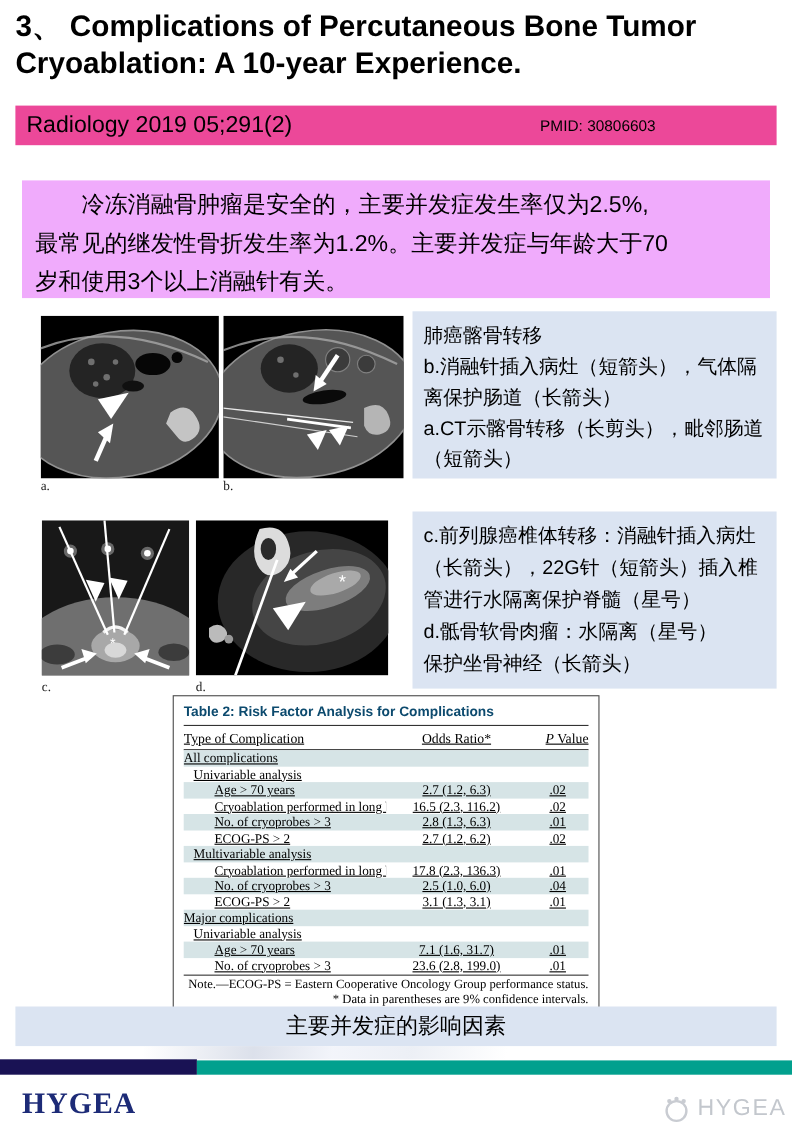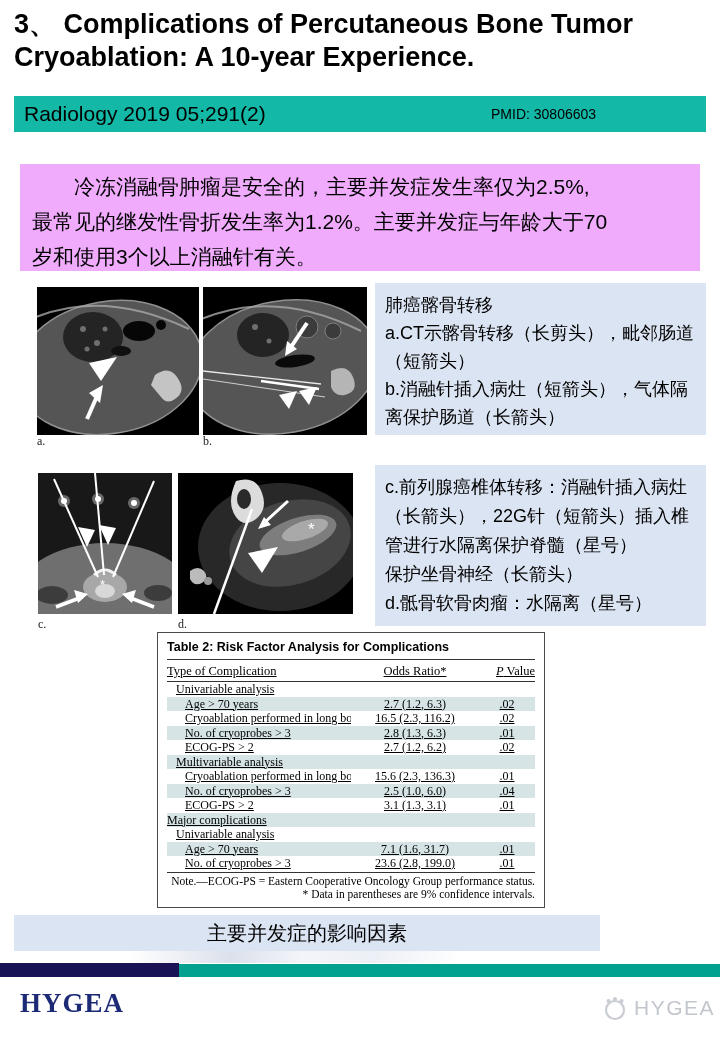--- a/index.html
+++ b/index.html
@@ -5,21 +5,21 @@
   html,body{margin:0;padding:0;background:#fff;}
   body{width:720px;height:1040px;position:relative;overflow:hidden;
        font-family:"Liberation Sans",sans-serif;color:#000;}
 
   .abs{position:absolute;}
 
   
   #title{left:14px;top:8px;width:692px;font-size:27px;font-weight:700;line-height:33px;color:#000000;}
 
   
-  #journal-bar{left:14px;top:96px;width:692px;height:36px;background:#14b8a6;}
+  #journal-bar{left:14px;top:96px;width:692px;height:36px;background:#ec4899;}
   #journal-name{position:absolute;left:10px;top:0;line-height:36px;font-size:21px;}
   #pmid{position:absolute;left:477px;top:0;line-height:36px;font-size:14px;}
 
   
   #summary-box{left:20px;top:164px;width:656px;height:97px;background:#f0abfc;padding:5px 12px;
                font-size:21px;line-height:35px;}
   #summary-box .line:first-child{text-indent:2em;}
 
   
   .ct{position:absolute;display:block;}
@@ -27,36 +27,36 @@
 
   .caption-box{position:absolute;left:375px;width:311px;background:#dbe4f2;padding:8px 10px;
                font-size:18px;line-height:28px;}
   #caption-box-1{top:283px;height:136px;}
   #caption-box-2{top:465px;height:145px;line-height:29px;}
 
   
   #risk-table{left:157px;top:632px;width:368px;border:1px solid #4a4a4a;background:#fff;
               padding:6px 9px 5px 9px;font-family:"Liberation Serif",serif;}
   #table-title{font-family:"Liberation Sans",sans-serif;font-weight:700;font-size:12.5px;
-               line-height:16px;color:#000000;border-bottom:1px solid #333;padding-bottom:4px;}
+               line-height:16px;color:#0c4a6e;border-bottom:1px solid #333;padding-bottom:4px;}
   .tgrid{display:grid;grid-template-columns:1fr 128px 56px;text-decoration:underline;}
   #table-header{border-bottom:1.5px solid #333;font-size:12.5px;line-height:19px;padding-top:2px;}
   #table-header .tc-odds{text-align:center;}
   #table-header .tc-p{text-align:right;}
   .trow{font-size:12px;line-height:14.5px;height:14.5px;}
   .trow.shaded{background:#d6e4e6;}
   .trow .tc-odds{text-align:center;}
   .trow .tc-p{text-align:center;}
   .trow.ind1 .tc-label{padding-left:9px;}
-  .trow.ind2 .tc-label{padding-left:18px;}
+  .trow.ind2 .tc-label{padding-left:28px;}
   .tc-label{white-space:nowrap;overflow:hidden;}
   #table-notes{border-top:1px solid #333;margin-top:1px;padding-top:2px;font-size:11.5px;line-height:13.5px;text-align:right;}
 
   
-  #bottom-caption{left:14px;top:915px;width:586px;height:36px;background:#dbe4f2;
+  #bottom-caption{left:14px;top:915px;width:692px;height:36px;background:#dbe4f2;
                   text-align:center;line-height:36px;font-size:20px;}
 
   
   #footer-deco-strip{left:0;top:951px;width:720px;height:12px;
     background:linear-gradient(95deg,rgba(220,225,235,0) 18%,rgba(208,214,228,.75) 32%,
                rgba(242,244,250,.95) 42%,rgba(218,224,236,.5) 52%,rgba(255,255,255,0) 64%);}
   #footer-navy-bar{left:0;top:963px;width:179px;height:14px;background:#191254;}
   #footer-teal-bar{left:179px;top:964px;width:541px;height:13px;background:#02a08e;}
   #hygea-logo{left:20px;top:988px;font-family:"Liberation Serif",serif;font-weight:700;
               font-size:27px;letter-spacing:1px;color:#1d2b77;}
@@ -120,22 +120,22 @@
   <path d="M128,84 q16,-8 22,6 q6,14 -8,18 q-10,2 -14,-8 z" fill="#b5b5b5"></path>
   <line x1="104" y1="36" x2="88" y2="60" stroke="#fff" stroke-width="4"></line>
   <polygon points="82,69 94,62 84,54" fill="#fff"></polygon>
   <polygon points="94,104 76,108 86,122" fill="#fff"></polygon>
   <polygon points="114,100 96,104 106,118" fill="#fff"></polygon>
 </svg>
 <div class="fig-label" style="left:203px;top:434px;">b.</div>
 
 <div class="caption-box" id="caption-box-1">
     <div class="line">肺癌髂骨转移</div>
+    <div class="line">b.消融针插入病灶（短箭头），气体隔离保护肠道（长箭头）</div>
     <div class="line">a.CT示髂骨转移（长剪头），毗邻肠道（短箭头）</div>
-    <div class="line">b.消融针插入病灶（短箭头），气体隔离保护肠道（长箭头）</div>
   </div>
 
 <svg class="ct" style="left:38px;top:473px;" width="134" height="141" viewBox="0 0 134 141">
   <rect width="134" height="141" fill="#181818"></rect>
   <ellipse cx="67" cy="130" rx="92" ry="60" fill="#6f6f6f"></ellipse>
   <ellipse cx="14" cy="122" rx="16" ry="9" fill="#3c3c3c"></ellipse>
   <ellipse cx="120" cy="120" rx="14" ry="8" fill="#3c3c3c"></ellipse>
   <ellipse cx="67" cy="114" rx="22" ry="15" fill="#a8a8a8"></ellipse>
   <path d="M56,102 q11,-10 22,0" stroke="#f2f2f2" stroke-width="3" fill="none"></path>
   <ellipse cx="67" cy="118" rx="10" ry="7" fill="#d8d8d8"></ellipse>
@@ -173,32 +173,37 @@
   <line x1="36" y1="141" x2="74" y2="36" stroke="#fff" stroke-width="2.5"></line>
   <line x1="110" y1="28" x2="86" y2="50" stroke="#fff" stroke-width="3"></line>
   <polygon points="80,56 93,52 86,44" fill="#fff"></polygon>
   <polygon points="100,74 70,80 84,100" fill="#fff"></polygon>
   <text x="130" y="62" font-size="17" fill="#fff">*</text>
 </svg>
 <div class="fig-label" style="left:178px;top:617px;">d.</div>
 
 <div class="caption-box" id="caption-box-2">
     <div class="line">c.前列腺癌椎体转移：消融针插入病灶（长箭头），22G针（短箭头）插入椎管进行水隔离保护脊髓（星号）</div>
+    <div class="line">d.骶骨软骨肉瘤：水隔离（星号）</div>
     <div class="line">保护坐骨神经（长箭头）</div>
-    <div class="line">d.骶骨软骨肉瘤：水隔离（星号）</div>
   </div>
 
 <div class="abs" id="risk-table">
   <div id="table-title">Table 2: Risk Factor Analysis for Complications</div>
   <div class="tgrid" id="table-header">
     <div class="tc tc-label">Type of Complication</div>
     <div class="tc tc-odds">Odds Ratio*</div>
     <div class="tc tc-p"><i>P</i><span> Value</span></div>
   </div>
   <div id="table-body">
+      <div class="tgrid trow ind0 shaded">
+        <div class="tc tc-label">All complications</div>
+        <div class="tc tc-odds"></div>
+        <div class="tc tc-p"></div>
+      </div>
       <div class="tgrid trow ind1">
         <div class="tc tc-label">Univariable analysis</div>
         <div class="tc tc-odds"></div>
         <div class="tc tc-p"></div>
       </div>
       <div class="tgrid trow ind2 shaded">
         <div class="tc tc-label">Age &gt; 70 years</div>
         <div class="tc tc-odds">2.7 (1.2, 6.3)</div>
         <div class="tc tc-p">.02</div>
       </div>
@@ -217,21 +222,21 @@
         <div class="tc tc-odds">2.7 (1.2, 6.2)</div>
         <div class="tc tc-p">.02</div>
       </div>
       <div class="tgrid trow ind1 shaded">
         <div class="tc tc-label">Multivariable analysis</div>
         <div class="tc tc-odds"></div>
         <div class="tc tc-p"></div>
       </div>
       <div class="tgrid trow ind2">
         <div class="tc tc-label">Cryoablation performed in long bone</div>
-        <div class="tc tc-odds">15.6 (2.3, 136.3)</div>
+        <div class="tc tc-odds">17.8 (2.3, 136.3)</div>
         <div class="tc tc-p">.01</div>
       </div>
       <div class="tgrid trow ind2 shaded">
         <div class="tc tc-label">No. of cryoprobes &gt; 3</div>
         <div class="tc tc-odds">2.5 (1.0, 6.0)</div>
         <div class="tc tc-p">.04</div>
       </div>
       <div class="tgrid trow ind2">
         <div class="tc tc-label">ECOG-PS &gt; 2</div>
         <div class="tc tc-odds">3.1 (1.3, 3.1)</div>

